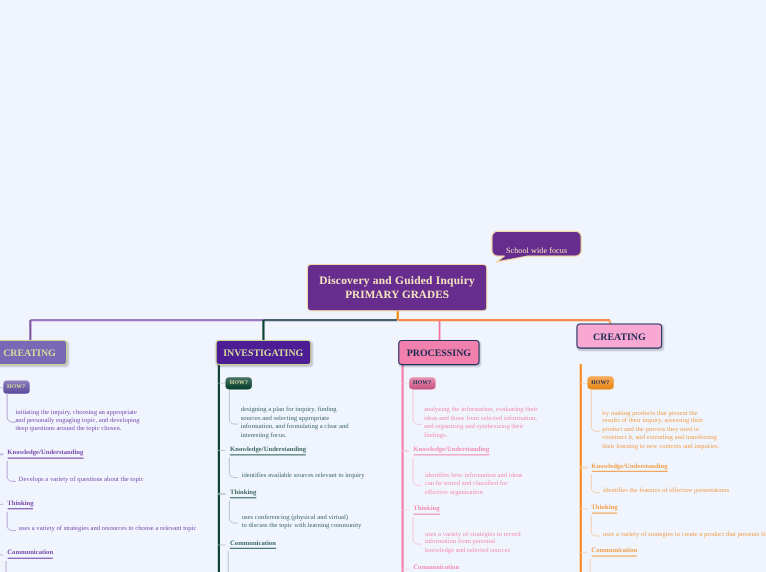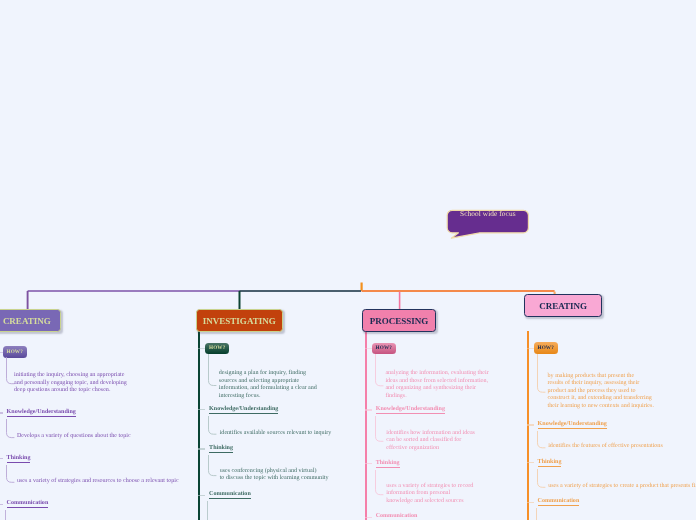--- a/index.html
+++ b/index.html
@@ -12,21 +12,21 @@
   .title-node{position:absolute;left:279px;top:240px;width:164px;height:43px;
     background:#662D8F;border:1.6px solid #EFD9A8;border-radius:4px;
     display:flex;flex-direction:column;align-items:center;justify-content:center;
     box-sizing:border-box;padding-top:2.2px;}
   .title-node div{color:#F3E3BE;font-weight:bold;line-height:12.6px;white-space:nowrap;}
   .title-node .l1{font-size:10.4px;letter-spacing:.22px;}
   .title-node .l2{font-size:10.2px;letter-spacing:.06px;}
 
   
   .callout{position:absolute;left:447.2px;top:209.3px;width:81.2px;height:22.7px;
-    display:flex;align-items:flex-start;justify-content:center;box-sizing:border-box;z-index:3;}
+    display:flex;align-items:flex-end;justify-content:center;box-sizing:border-box;z-index:3;}
   .callout span{color:#F3E3BE;font-size:7.3px;white-space:nowrap;letter-spacing:.1px;}
 
   
   .hline{position:absolute;height:2px;}
   .vline{position:absolute;width:2px;}
   .conn{position:absolute;}
 
   
   .bbox{position:absolute;height:22.5px;border-radius:3.5px;box-sizing:border-box;
     display:flex;align-items:center;justify-content:center;border-width:1.6px;border-style:solid;
@@ -52,20 +52,24 @@
     <path d="M361.6,46.5 L361.6,55" stroke="#F3901D" stroke-width="2.2" fill="none"></path>
     <path d="M27.6,55 L240.4,55" stroke="#9A7BBE" stroke-width="2" fill="none"></path>
     <path d="M27.6,55 L27.6,74.5" stroke="#7E52A0" stroke-width="1.9" fill="none"></path>
     <path d="M239.5,55 L361,55" stroke="#4A5F6E" stroke-width="2.1" fill="none"></path>
     <path d="M239.5,55 L239.5,74.5" stroke="#0E4434" stroke-width="2" fill="none"></path>
     <path d="M361.6,55 L554.6,55" stroke="#F4894B" stroke-width="2.1" fill="none"></path>
     <path d="M399.6,55.6 L399.6,74.5" stroke="#F4749F" stroke-width="1.6" fill="none"></path>
     <path d="M554.6,55.6 L554.6,74.5" stroke="#F9A867" stroke-width="2.1" fill="none"></path>
   </svg>
 
+  <div class="title-node">
+    <div class="l1">Discovery and Guided Inquiry</div>
+    <div class="l2">PRIMARY GRADES</div>
+  </div>
 
   <svg class="callout-svg" style="position:absolute;left:444px;top:206px;width:90px;height:38px" viewBox="0 0 90 38">
     <path d="M3.2,9.3 a5,5 0 0 1 5,-5 H79.4 a5,5 0 0 1 5,5 V21.8 a5,5 0 0 1 -5,5 H35.7 L7.3,32.2 L14.5,26.8 H8.2 a5,5 0 0 1 -5,-5 Z" fill="#662D8F" stroke="#EFD9A8" stroke-width="1.2" stroke-linejoin="round"></path>
   </svg>
   <div class="callout">
     <span>School wide focus</span>
   </div>
 
   <div>
 
@@ -94,21 +98,21 @@
       <path d="M1.5,0 L1.5,12.3 Q1.5,17.3 6.5,17.3 L9.4,17.3" stroke="#B5A1D2" stroke-width=".9" fill="none" opacity=".95"></path>
       </svg>
     <div class="ptext" style="left:16.9px;top:477.8px;color:#7A4CAE;">uses a variety of strategies and resources to choose a relevant topic</div>
     <div class="hline" style="left:-4.1000000000000005px;top:503.5px;width:7px;background:#B5A1D2;opacity:.65;height:1.3px;"></div>
     <div class="slabel" style="left:6.599999999999999px;top:501.0px;color:#7A4CAE;">Communication</div>
     <div class="vline" style="left:4.699999999999998px;top:510.0px;height:11.0px;background:#B5A1D2;opacity:.8;width:1px;"></div>
   </div>
 
   <div>
     <div class="vline" style="left:198.4px;top:330.9px;height:189.10000000000002px;background:#0A4434;"></div>
-    <div class="bbox" style="left:195.6px;top:309.4px;width:87.4px;background:#c2410c;border-color:#C9D38E;text-align:right;">
+    <div class="bbox" style="left:195.6px;top:309.4px;width:87.4px;background:#4c1d95;border-color:#C9D38E;text-align:right;">
       <span style="color:#D5DC9D">INVESTIGATING</span>
     </div>
     <div class="hline" style="left:198.4px;top:348.0px;width:7.599999999999994px;background:#AEC2C2;opacity:.5;height:1.4px;"></div>
     <div class="how" style="left:205.0px;top:342.6px;background:linear-gradient(180deg,#4A7566 0%,#07402E 95%);">
       <span style="color:#D5DC9D">HOW?</span>
     </div>
     <svg class="conn" style="left:207.2px;top:353.90000000000003px;width:14px;height:35.0px" viewBox="0 0 14 35.0">
       <path d="M1.5,0 L1.5,26.5 Q1.5,31.5 6.5,31.5 L9.4,31.5" stroke="#AEC2C2" stroke-width=".9" fill="none" opacity=".95"></path>
       </svg>
     <div class="ptext" style="left:218.79999999999998px;top:370.0px;color:#3E6B63;">designing a plan for inquiry, finding

